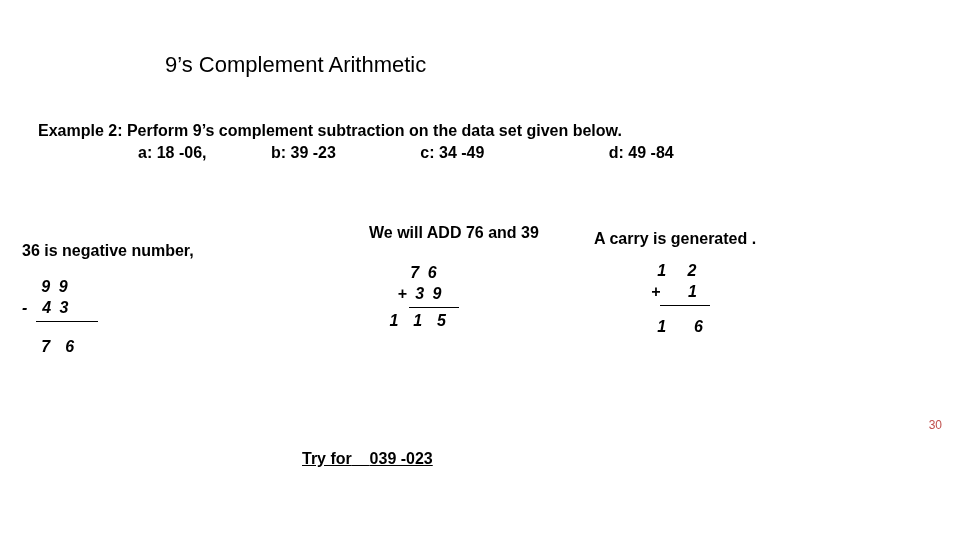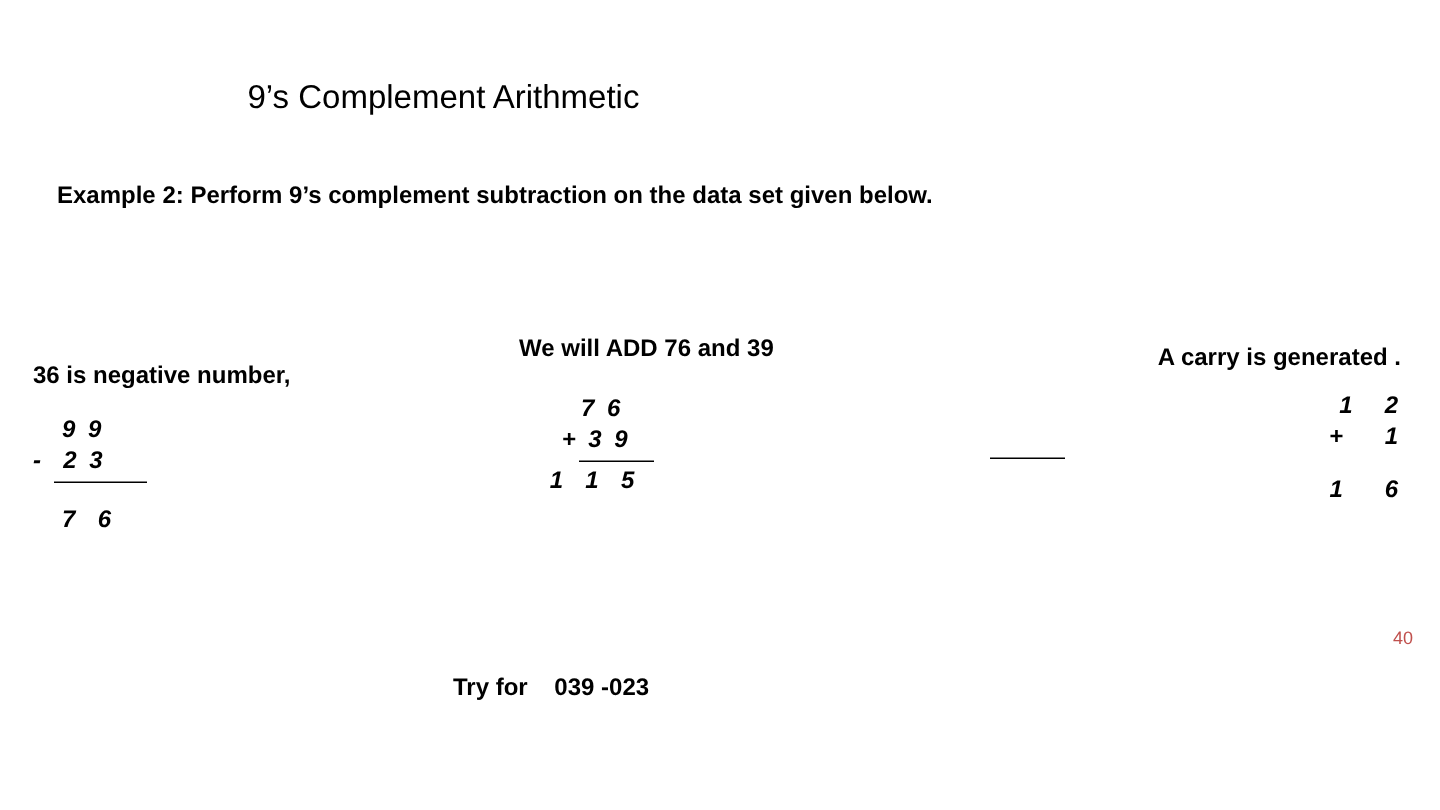--- a/index.html
+++ b/index.html
@@ -46,22 +46,22 @@
   .sub-c { display:inline-block; margin-left: 80px; }
   .sub-d { display:inline-block; margin-left: 120px; }
 
   .col {
     position: absolute;
     font-size: 16px;
     font-weight: 700;
     line-height: 1.35;
   }
   .col1 { top: 240px; left: 22px; width: 300px; }
-  .col2 { top: 222px; left: 346px; width: 220px; }
-  .col3 { top: 228px; left: 594px; width: 340px; text-align: right; }
+  .col2 { top: 222px; left: 369px; width: 220px; }
+  .col3 { top: 228px; left: 594px; width: 340px; }
 
   .calc {
     font-family: Arial, Helvetica, sans-serif;
     white-space: pre;
     font-size: 16px;
     font-weight: 700;
     letter-spacing: 2px;
     font-style: italic;
   }
   .underline {
@@ -72,44 +72,51 @@
   .ul-1 { width: 62px; margin-left: 14px; }
   .ul-2 { width: 50px; margin-left: 18px; }
   .ul-3 { width: 50px; margin-left: 22px; }
 
   .tryfor {
     position: absolute;
     top: 450px;
     left: 302px;
     font-size: 16px;
     font-weight: 700;
+    text-decoration: underline;
   }
   .pagenum {
     position: absolute;
     bottom: 12px;
     right: 18px;
     font-size: 12px;
     color: #c0504d;
   }
 </style>
 </head>
 <body>
 
 <div class="slide">
 
   <div class="title">9’s Complement Arithmetic</div>
 
   <div class="example-line">Example 2: Perform  9’s complement subtraction on the data set given below.</div>
 
+  <div class="subparts">
+    <span class="sub-a">a:  18 -06,</span>
+    <span class="sub-b">b: 39 -23</span>
+    <span class="sub-c">c: 34 -49</span>
+    <span class="sub-d">d: 49 -84</span>
+  </div>
 
   <div class="col col1">
     <div>36 is negative number,</div>
     <div style="height:14px"></div>
     <div class="calc">   9 9</div>
-    <div class="calc">-  2 3</div>
+    <div class="calc">-  4 3</div>
     <span class="underline ul-1"></span>
     <div style="height:12px"></div>
     <div class="calc">   7  6</div>
   </div>
 
   <div class="col col2">
     <div>We will ADD 76 and 39</div>
     <div style="height:18px"></div>
     <div class="calc" style="margin-left:22px">   7 6</div>
     <div class="calc" style="margin-left:22px"> + 3 9</div>
@@ -125,15 +132,15 @@
     <span class="underline ul-3" style="margin-left:66px"></span>
     <div style="height:8px"></div>
     <div class="calc" style="margin-left:44px">   1    6</div>
   </div>
 
   <div class="tryfor">
     <span>Try for</span>&nbsp;&nbsp;&nbsp;
     <span>039 -023</span>
   </div>
 
-  <div class="pagenum">40</div>
+  <div class="pagenum">30</div>
 
 </div>
 
 </body></html>

